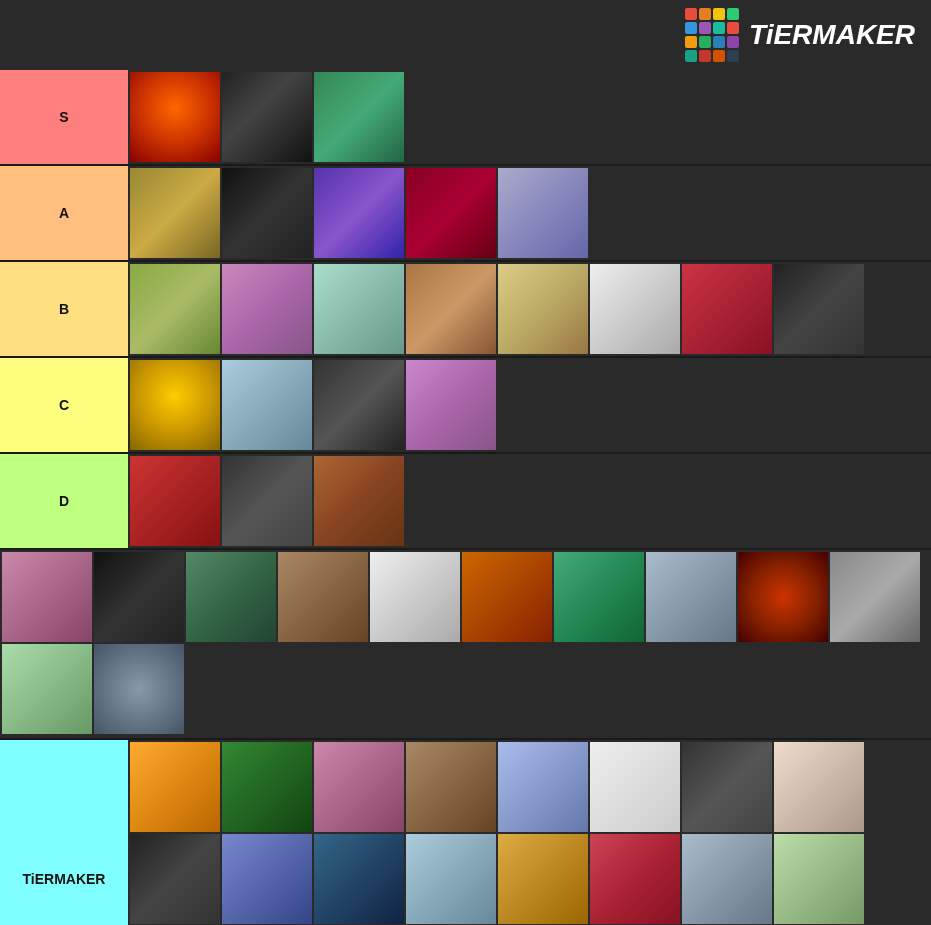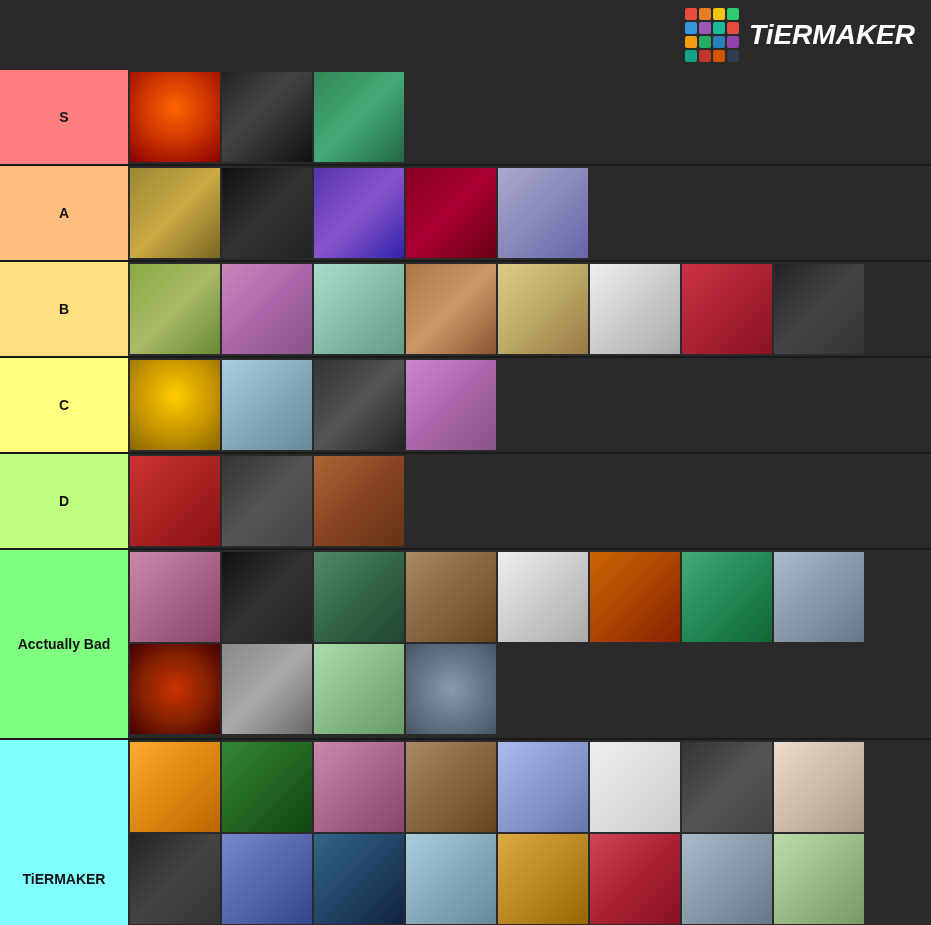--- a/index.html
+++ b/index.html
@@ -242,23 +242,20 @@
       <span class="tier-label-text">D</span>
     </div>
     <div class="tier-items">
       <div class="img-cell d1"></div>
       <div class="img-cell d2"></div>
       <div class="img-cell d3"></div>
     </div>
   </div>
 
   <div class="tier-row" style="min-height: 190px;">
-    <div class="tier-label tier-bad">
-      <span class="tier-label-text">Acctually Bad</span>
-    </div>
     <div class="tier-items">
       <div class="img-cell ab1"></div>
       <div class="img-cell ab2"></div>
       <div class="img-cell ab3"></div>
       <div class="img-cell ab4"></div>
       <div class="img-cell ab5"></div>
       <div class="img-cell ab6"></div>
       <div class="img-cell ab7"></div>
       <div class="img-cell ab8"></div>
       <div class="img-cell ab9"></div>

